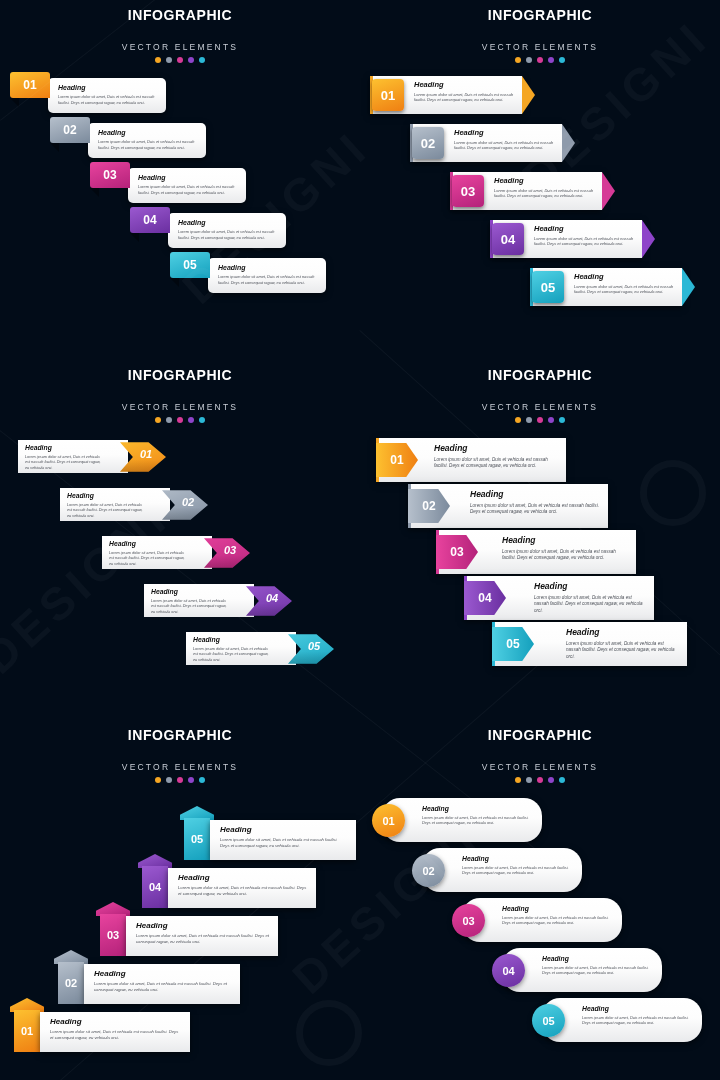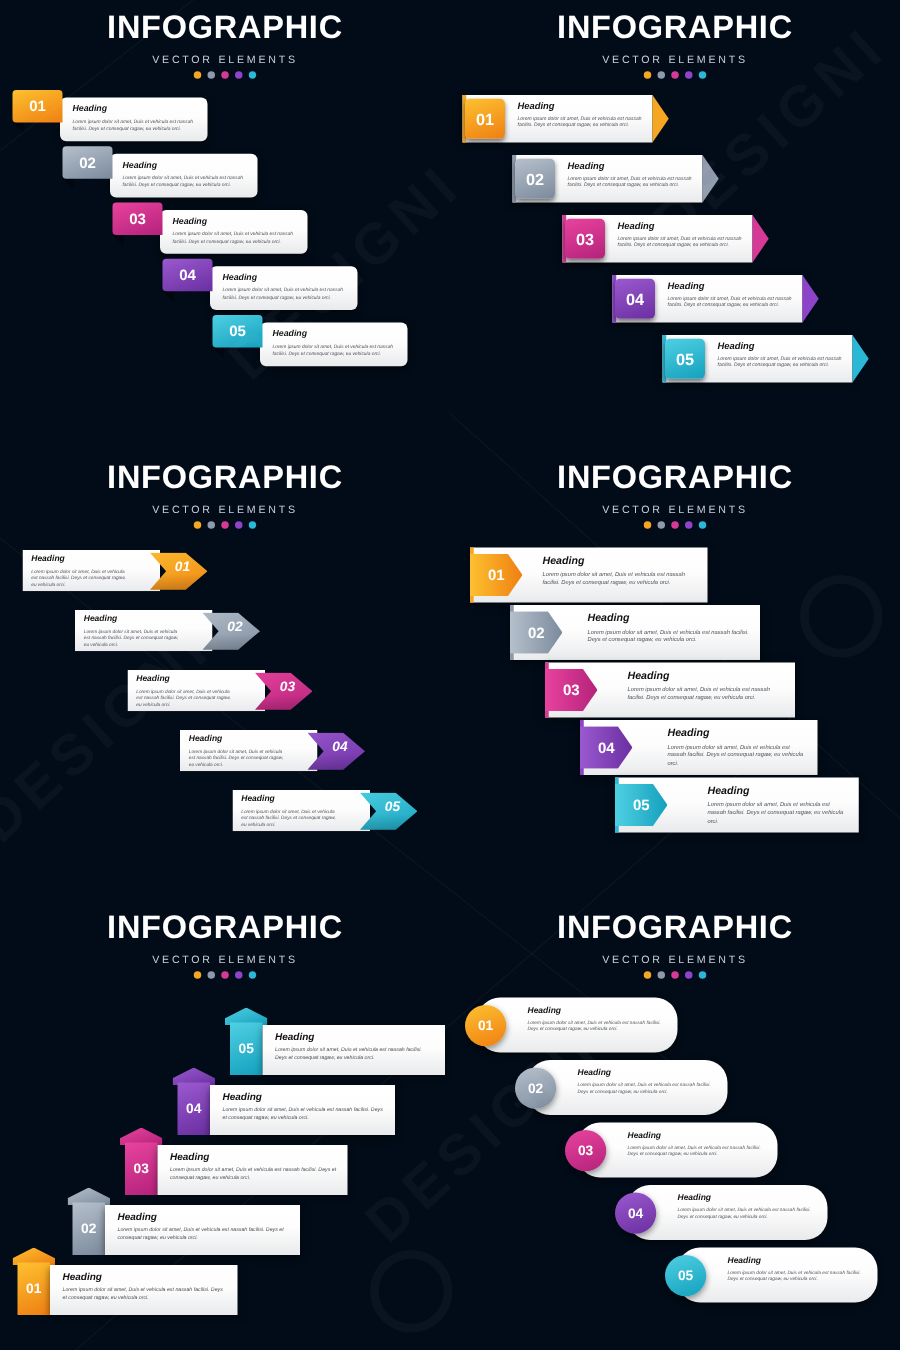--- a/index.html
+++ b/index.html
@@ -17,22 +17,22 @@
     font-size:46px;letter-spacing:6px;transform:rotate(-42deg);white-space:nowrap;}
   .wm .ring{position:absolute;border:7px solid rgba(255,255,255,.035);border-radius:50%;}
 
   .panel{position:absolute;width:360px;height:360px;overflow:hidden;}
   .panel.p0{left:0;top:0}     .panel.p1{left:360px;top:0}
   .panel.p2{left:0;top:360px} .panel.p3{left:360px;top:360px}
   .panel.p4{left:0;top:720px} .panel.p5{left:360px;top:720px}
 
   
   .hd{position:absolute;left:0;right:0;top:8px;text-align:center;z-index:3;}
-  .hd .t1{font-size:26px;font-weight:700;color:#fff;letter-spacing:.6px;line-height:1;}
-  .hd .t2{font-size:8.5px;color:#c9ced6;letter-spacing:2.2px;margin-top:8px;}
+  .hd .t1{font-size:14px;font-weight:700;color:#fff;letter-spacing:.6px;line-height:1;}
+  .hd .t2{font-size:8.5px;color:#c9ced6;letter-spacing:2.2px;margin-top:20px;}
   .dots{margin-top:5px;display:flex;gap:5px;justify-content:center;}
   .dots span{width:6px;height:6px;border-radius:50%;display:block;}
 
   .stage{position:absolute;left:0;top:62px;width:360px;height:298px;}
 
   
   .card{position:absolute;}
   .body{
     background:linear-gradient(180deg,#ffffff 0%,#fdfdfd 45%,#e9eaec 100%);
     box-shadow:0 2px 6px rgba(0,0,0,.55);

